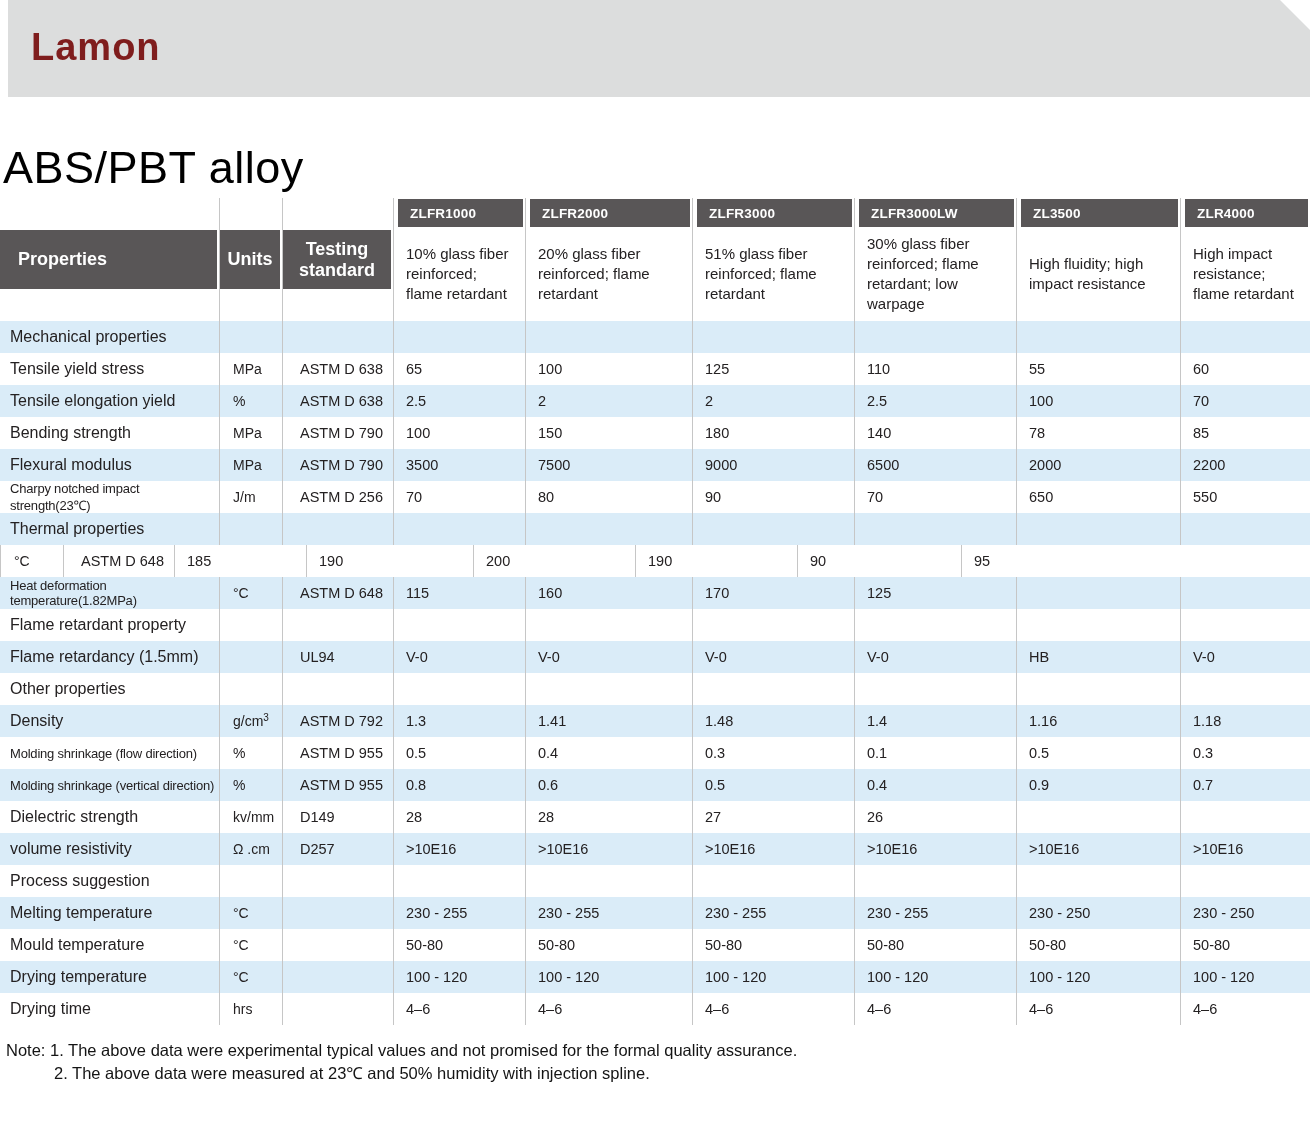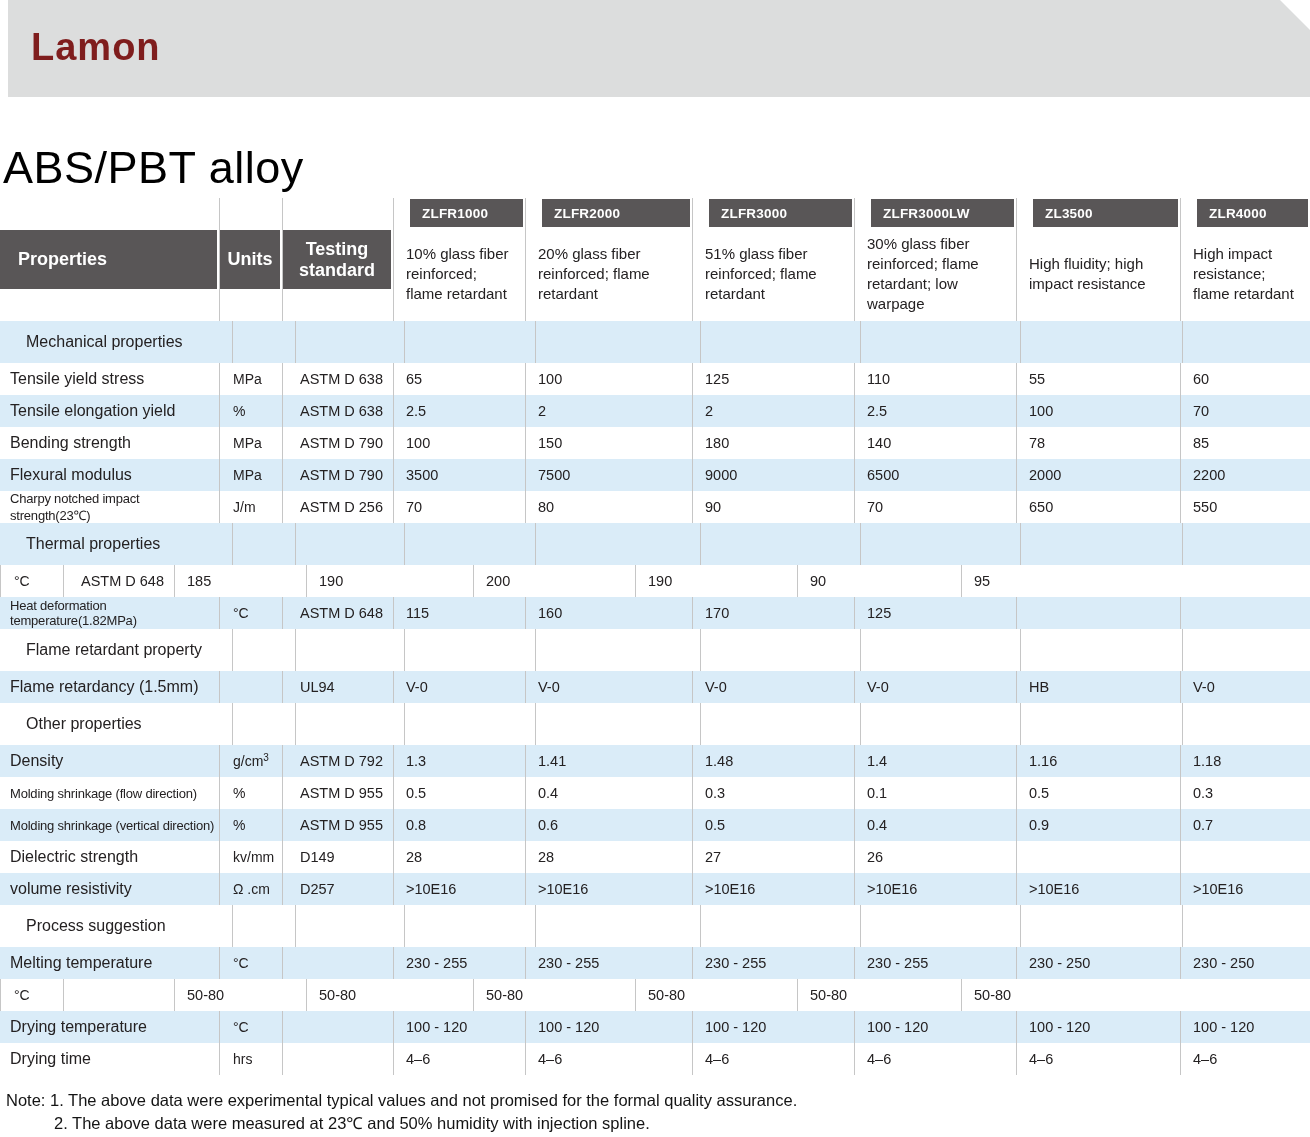--- a/index.html
+++ b/index.html
@@ -34,32 +34,32 @@
   .thead { height:123px; align-items:flex-start; }
   .hcell { height:123px; }
   .dark-block {
     height:59px; width:100%; background:#595657; color:#fff; font-weight:bold;
     font-size:18px; display:flex; align-items:center; margin-right:2px;
   }
   .dark-left { padding-left:18px; }
   .dark-center { justify-content:center; text-align:center; line-height:1.15; }
   .pcol { display:flex; flex-direction:column; }
   .pband {
-    height:28px; margin:1px 2px 0 16px; background:#595657; color:#fff;
+    height:28px; margin:1px 2px 0 4px; background:#595657; color:#fff;
     font-weight:bold; font-size:13.5px; display:flex; align-items:center;
     padding-left:12px; letter-spacing:0.2px;
   }
   .pdesc {
     height:94px; display:flex; align-items:center; padding:0 8px 0 12px;
     font-size:15px; line-height:1.33; color:#242122;
   }
   
   .r-blue { background:#daecf8; }
   .r-white { background:#fff; }
-  .rh-section { height:42px;padding-left:16px; }
+  .rh-section { height:32px; }
   .rh-data { height:32px; }
   .label-cell { padding-left:10px; font-size:16px; }
   .label-cell.condensed { font-size:13px; letter-spacing:-0.2px; }
   .unit-cell { padding-left:13px; font-size:14px; }
   .unit-cell sup { font-size:10px; position:relative; top:-4px; }
   .std-cell { padding-left:17px; font-size:14.5px; }
   .val-cell { padding-left:12px; font-size:14.5px; }
   .span-cell { padding-left:12px; font-size:15px; }
   
   .notes { margin:14px 0 0 6px; font-size:16.5px; color:#141414; line-height:1.4; }
@@ -314,20 +314,21 @@
         <div class="cell unit-cell sep c1">°C</div>
         <div class="cell std-cell sep c2"></div>
         <div class="cell val-cell sep c3">230 - 255</div>
         <div class="cell val-cell sep c4">230 - 255</div>
         <div class="cell val-cell sep c5">230 - 255</div>
         <div class="cell val-cell sep c6">230 - 255</div>
         <div class="cell val-cell sep c7">230 - 250</div>
         <div class="cell val-cell sep c8">230 - 250</div>
       </div>
       <div class="row rh-data r-white">
+        <div class="cell label-cell c0">Mould temperature</div>
         <div class="cell unit-cell sep c1">°C</div>
         <div class="cell std-cell sep c2"></div>
         <div class="cell val-cell sep c3">50-80</div>
         <div class="cell val-cell sep c4">50-80</div>
         <div class="cell val-cell sep c5">50-80</div>
         <div class="cell val-cell sep c6">50-80</div>
         <div class="cell val-cell sep c7">50-80</div>
         <div class="cell val-cell sep c8">50-80</div>
       </div>
       <div class="row rh-data r-blue">

